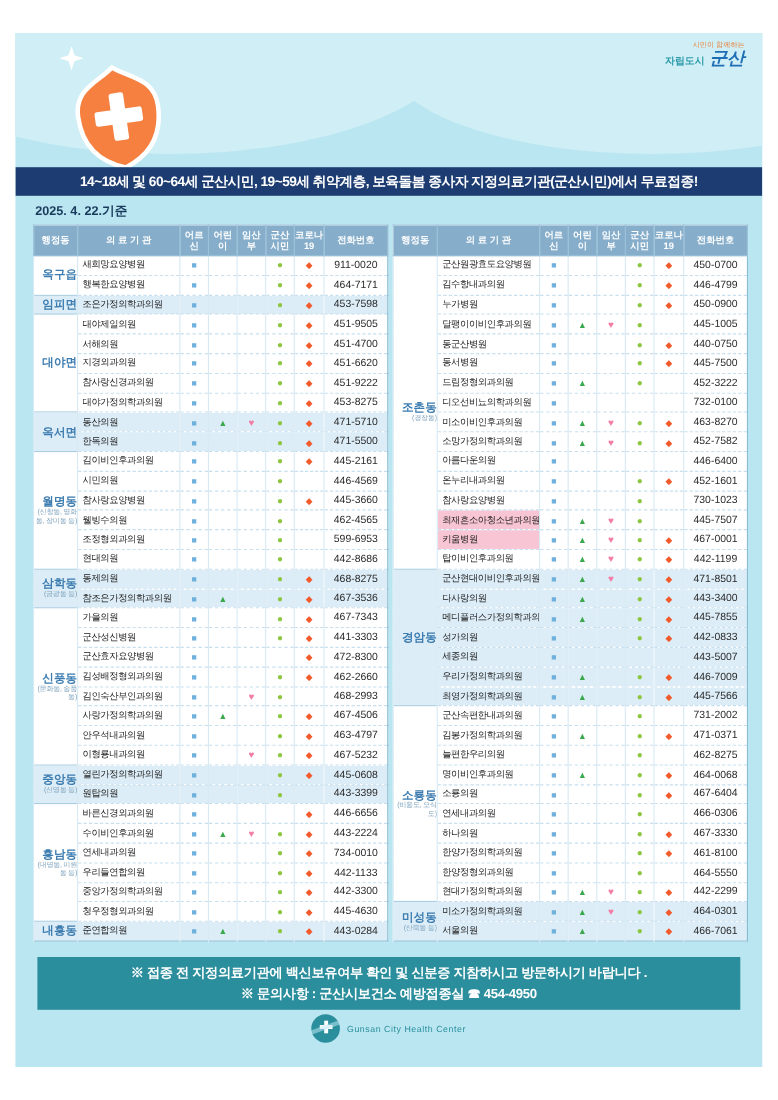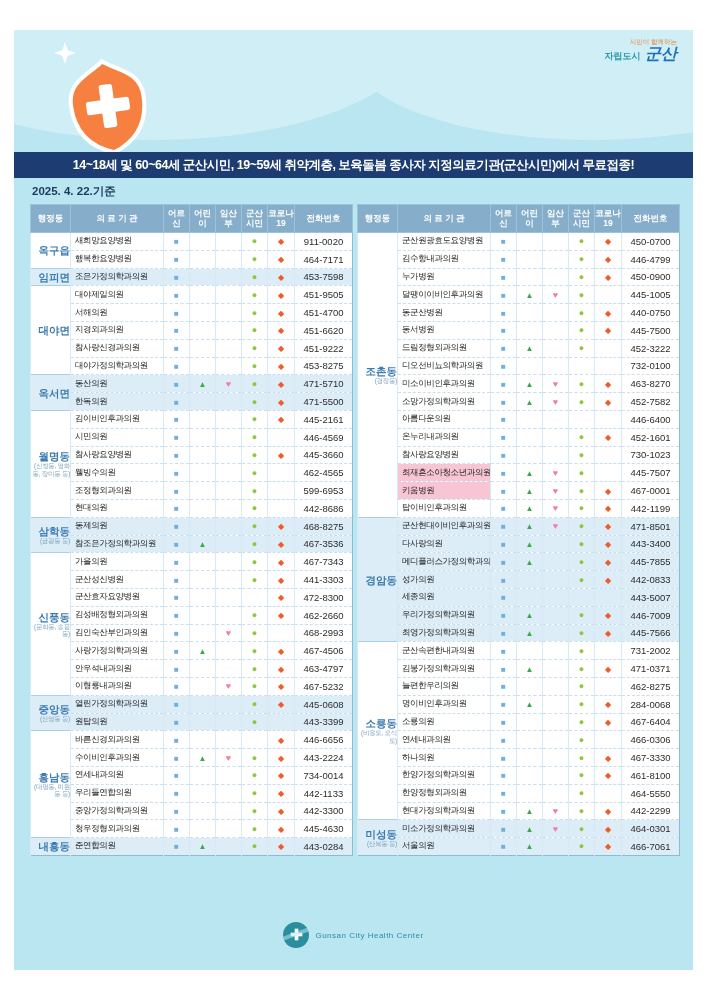--- a/index.html
+++ b/index.html
@@ -396,21 +396,21 @@
               <td class="mark"><span class="mk" style="color: rgb(241, 90, 43); font-size: 8px;">◆</span></td>
               <td class="phone">443-2224</td>
             </tr>
             <tr>
               <td class="name">연세내과의원</td>
               <td class="mark"><span class="mk" style="color: rgb(111, 176, 221); font-size: 8px;">■</span></td>
               <td class="mark"></td>
               <td class="mark"></td>
               <td class="mark"><span class="mk" style="color: rgb(141, 198, 63); font-size: 9px;">●</span></td>
               <td class="mark"><span class="mk" style="color: rgb(241, 90, 43); font-size: 8px;">◆</span></td>
-              <td class="phone">734-0014</td>
+              <td class="phone">734-0010</td>
             </tr>
             <tr>
               <td class="name">우리들연합의원</td>
               <td class="mark"><span class="mk" style="color: rgb(111, 176, 221); font-size: 8px;">■</span></td>
               <td class="mark"></td>
               <td class="mark"></td>
               <td class="mark"><span class="mk" style="color: rgb(141, 198, 63); font-size: 9px;">●</span></td>
               <td class="mark"><span class="mk" style="color: rgb(241, 90, 43); font-size: 8px;">◆</span></td>
               <td class="phone">442-1133</td>
             </tr>
@@ -707,21 +707,21 @@
               <td class="mark"></td>
               <td class="phone">462-8275</td>
             </tr>
             <tr>
               <td class="name">명이비인후과의원</td>
               <td class="mark"><span class="mk" style="color: rgb(111, 176, 221); font-size: 8px;">■</span></td>
               <td class="mark"><span class="mk" style="color: rgb(58, 168, 76); font-size: 8px;">▲</span></td>
               <td class="mark"></td>
               <td class="mark"><span class="mk" style="color: rgb(141, 198, 63); font-size: 9px;">●</span></td>
               <td class="mark"><span class="mk" style="color: rgb(241, 90, 43); font-size: 8px;">◆</span></td>
-              <td class="phone">284-0068</td>
+              <td class="phone">464-0068</td>
             </tr>
             <tr>
               <td class="name">소룡의원</td>
               <td class="mark"><span class="mk" style="color: rgb(111, 176, 221); font-size: 8px;">■</span></td>
               <td class="mark"></td>
               <td class="mark"></td>
               <td class="mark"><span class="mk" style="color: rgb(141, 198, 63); font-size: 9px;">●</span></td>
               <td class="mark"><span class="mk" style="color: rgb(241, 90, 43); font-size: 8px;">◆</span></td>
               <td class="phone">467-6404</td>
             </tr>
@@ -786,20 +786,24 @@
               <td class="mark"><span class="mk" style="color: rgb(58, 168, 76); font-size: 8px;">▲</span></td>
               <td class="mark"></td>
               <td class="mark"><span class="mk" style="color: rgb(141, 198, 63); font-size: 9px;">●</span></td>
               <td class="mark"><span class="mk" style="color: rgb(241, 90, 43); font-size: 8px;">◆</span></td>
               <td class="phone">466-7061</td>
             </tr>
           </tbody>
         </table>
       </div>
 
+    <div class="footer-banner">
+      <div>※ 접종 전 지정의료기관에 백신보유여부 확인 및 신분증 지참하시고 방문하시기 바랍니다 .</div>
+      <div>※ 문의사항 : 군산시보건소 예방접종실 ☎ 454-4950</div>
+    </div>
 
     <div class="org-logo">
       <div class="org-row">
         <span class="org-circle">✚</span>
         <span>
           <div class="org-en">Gunsan City Health Center</div>
         </span>
       </div>
     </div>
   </div>

